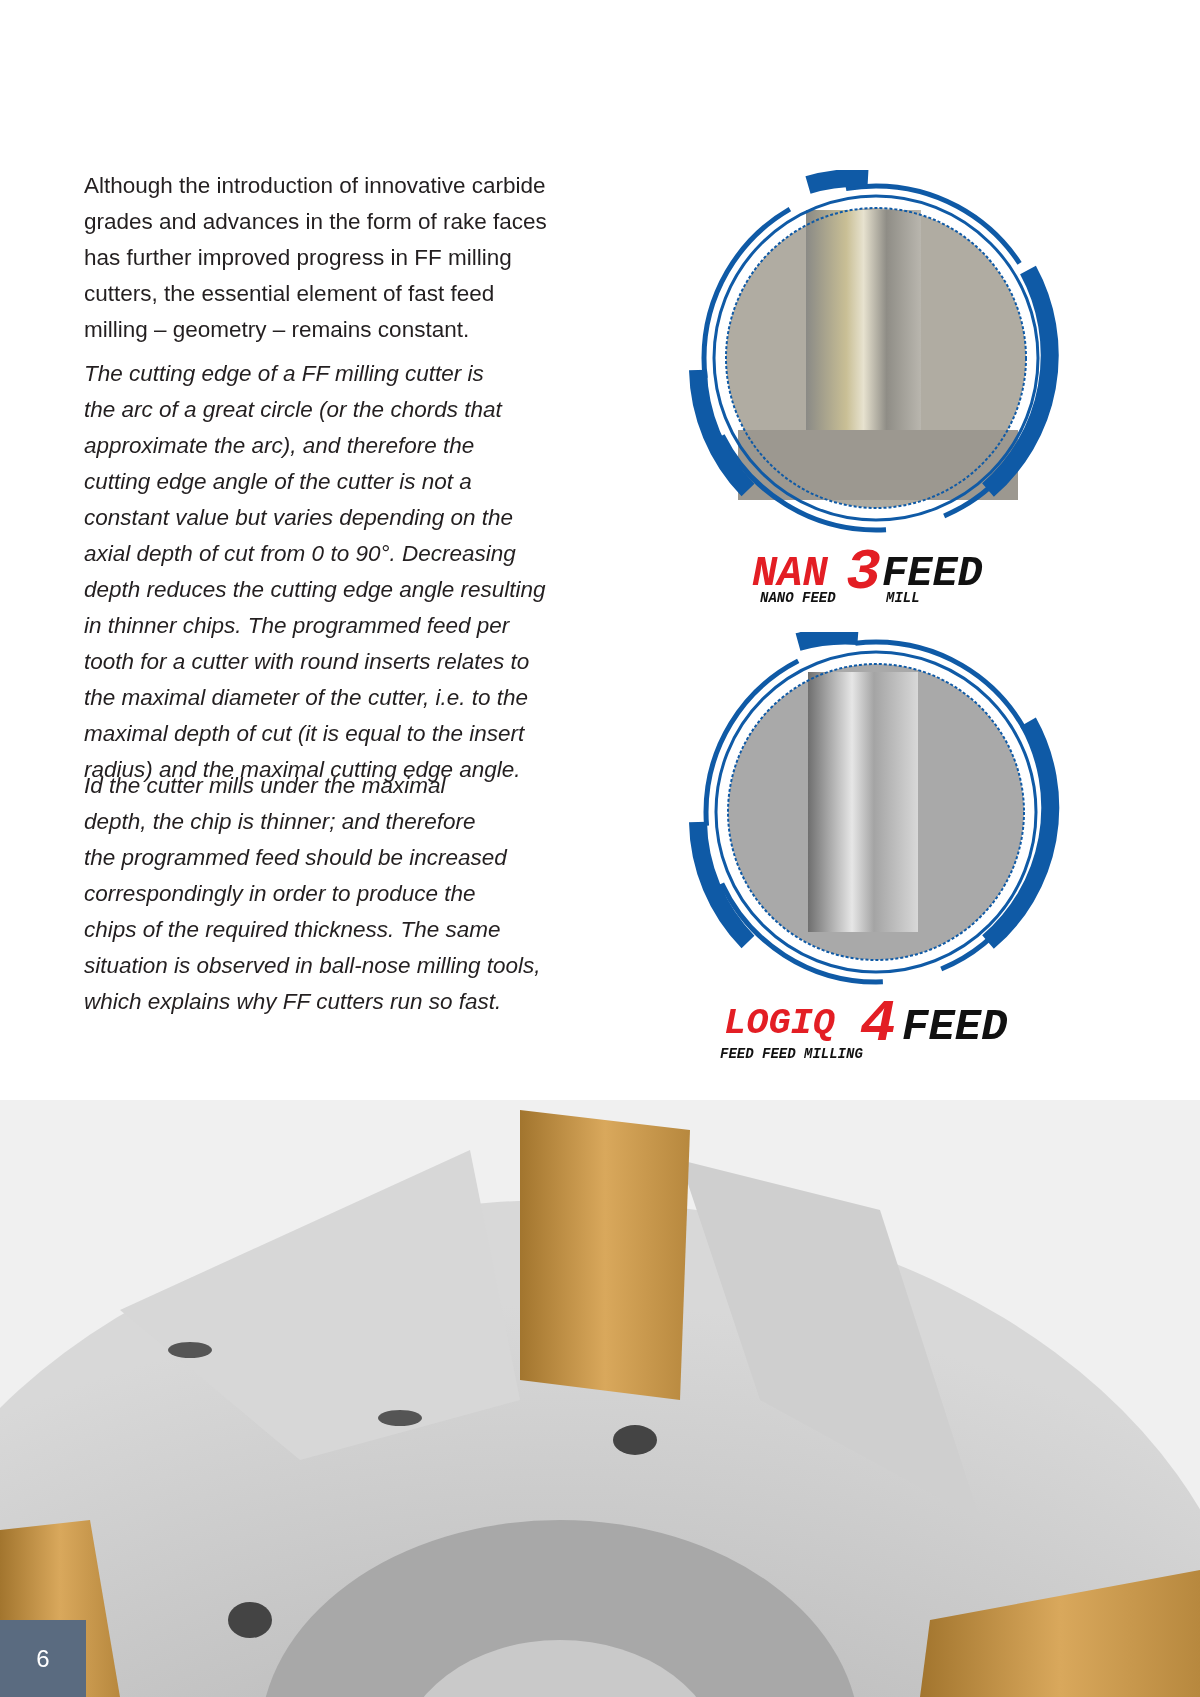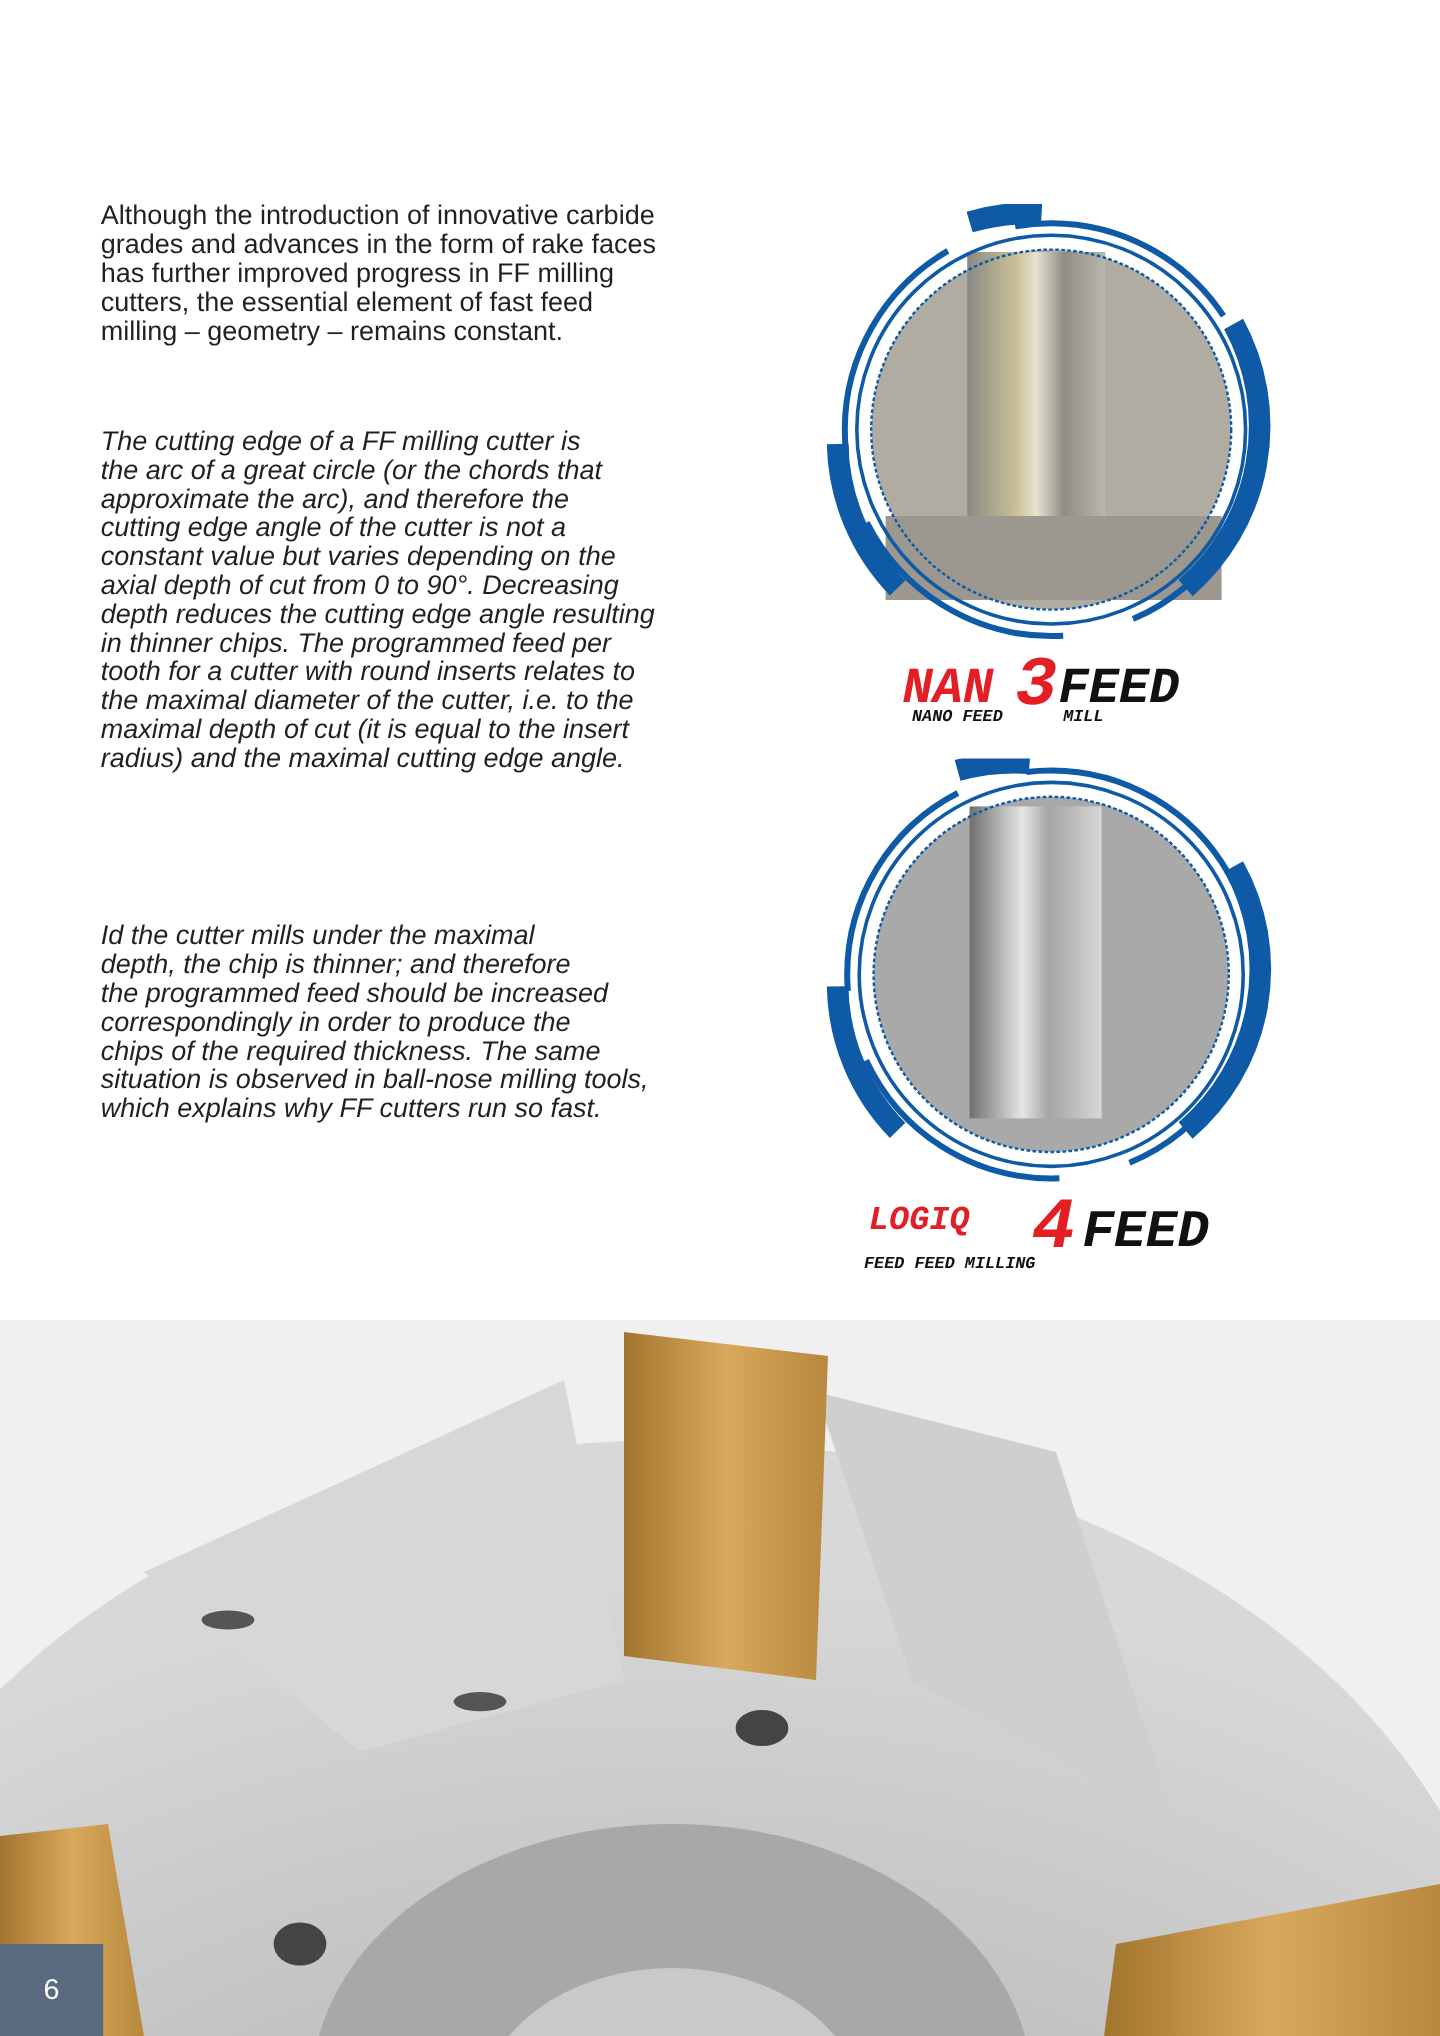--- a/index.html
+++ b/index.html
@@ -1,17 +1,17 @@
 <!DOCTYPE html>
 <html><head>
 <meta charset="utf-8">
 <style>
   html,body{margin:0;padding:0;}
   body{width:1200px;height:1697px;position:relative;background:#fff;overflow:hidden;font-family:"Liberation Sans",sans-serif;}
-  .para{position:absolute;left:84px;width:520px;font-size:22.5px;line-height:24px;color:#231f20;margin:0;white-space:pre-line;}
+  .para{position:absolute;left:84px;width:520px;font-size:22.5px;line-height:36px;color:#231f20;margin:0;white-space:pre-line;}
   .circle-wrap{position:absolute;}
   .logo{position:absolute;font-family:Liberation Mono, monospace;font-style:italic;font-weight:bold;}
   .logo .red{color:#e31e24;}
   .logo .blk{color:#111;}
   .photo{position:absolute;left:0;top:1100px;width:1200px;height:597px;overflow:hidden;background:linear-gradient(180deg,#f2f2f2 0%,#e7e7e7 100%);}
   .pageno{position:absolute;left:0;top:1620px;width:86px;height:77px;background:#5a6b80;color:#fff;font-size:24px;display:flex;align-items:center;justify-content:center;font-family:"Liberation Sans",sans-serif;}
 </style>
 </head>
 <body>
 
@@ -86,21 +86,21 @@
     <circle cx="188" cy="180" r="148" fill="none" stroke="#0f5aa6" stroke-width="2" stroke-dasharray="3 2"></circle>
     <circle cx="188" cy="180" r="160" fill="none" stroke="#0f5aa6" stroke-width="3"></circle>
     <circle cx="188" cy="180" r="170" fill="none" stroke="#0f5aa6" stroke-width="5" stroke-dasharray="200 60"></circle>
     <path d="M 10 190 A 176 176 0 0 0 60 310" fill="none" stroke="#0f5aa6" stroke-width="18"></path>
     <path d="M 340 90 A 176 176 0 0 1 300 310" fill="none" stroke="#0f5aa6" stroke-width="18"></path>
     <path d="M 110 10 A 176 176 0 0 1 170 4" fill="none" stroke="#0f5aa6" stroke-width="18"></path>
   </svg>
 </div>
 
 <div class="logo" style="left:720px;top:1000px;width:320px;height:66px;">
-  <span class="red" style="font-size:28px;position:absolute;left:4px;top:2px;">LOGIQ</span>
+  <span class="red" style="font-size:37px;position:absolute;left:4px;top:2px;">LOGIQ</span>
   <span class="red" style="font-size:60px;position:absolute;left:140px;top:-10px;">4</span>
   <span class="blk" style="font-size:44px;position:absolute;left:182px;top:2px;">FEED</span>
   <span class="blk" style="font-size:14px;position:absolute;left:0;top:46px;font-style:italic;">FEED FEED MILLING</span>
 </div>
 
 <div class="photo">
   <svg width="1200" height="597" viewBox="0 0 1200 597">
     <defs>
       <radialGradient id="body" cx="0.5" cy="0.9" r="0.8">
         <stop offset="0" stop-color="#9c9c9c"></stop>

